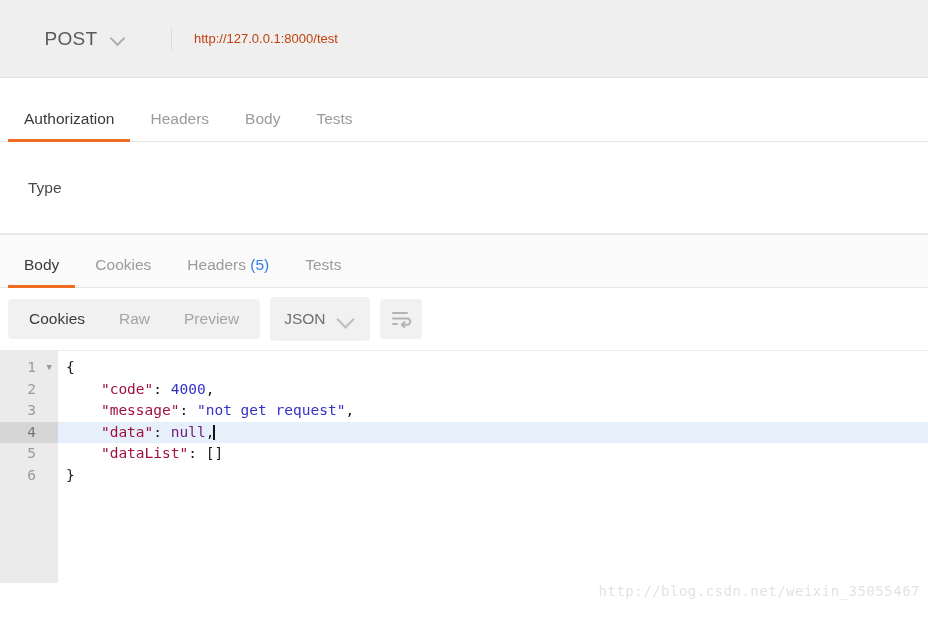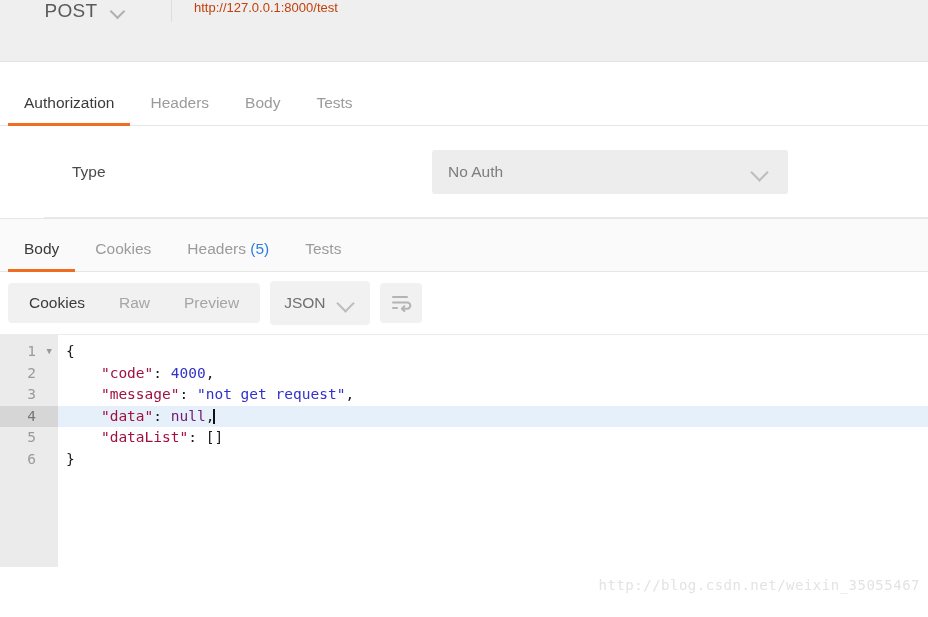--- a/index.html
+++ b/index.html
@@ -12,22 +12,22 @@
     height: 617px;
     font-family: "Liberation Sans", sans-serif;
     color: #3b3b3b;
     overflow: hidden;
     position: relative;
   }
 
   
   .url-bar {
     display: flex;
-    align-items: flex-start;
-    height: 62px;
+    align-items: center;
+    height: 78px;
     background: #efefef;
     border-bottom: 1px solid #e2e2e2;
     box-sizing: border-box;
   }
   .method-select {
     width: 172px;
     display: flex;
     align-items: center;
     justify-content: center;
     gap: 14px;
@@ -98,21 +98,20 @@
   }
 
   
   .auth-row {
     display: flex;
     align-items: center;
     height: 92px;
     padding-left: 28px;
     border-bottom: 1px solid #e9e9e9;
     box-sizing: border-box;
-    margin-left: 44px;
   }
   .auth-label {
     font-size: 15.5px;
     color: #4a4a4a;
     width: 360px;
   }
   .auth-select {
     width: 356px;
     height: 44px;
     background: #ededed;
@@ -266,21 +265,21 @@
     height: 15px;
     background: #111;
     vertical-align: -3px;
     margin-left: -1px;
   }
 
   
   .watermark {
     position: absolute;
     right: 8px;
-    bottom: 24px;
+    bottom: 18px;
     font-family: "DejaVu Sans Mono", "Liberation Mono", monospace;
     font-size: 14px;
     color: #e3e3e3;
     letter-spacing: .5px;
     user-select: none;
   }
 </style>
 </head>
 <body>
 
@@ -294,24 +293,20 @@
 
 <div class="req-tabs">
   <div class="tab active">Authorization</div>
   <div class="tab">Headers</div>
   <div class="tab">Body</div>
   <div class="tab">Tests</div>
 </div>
 
 <div class="auth-row">
   <div class="auth-label">Type</div>
-  <div class="auth-select">
-    <span class="auth-select-value">No Auth</span>
-    <span class="chev-lg"></span>
-  </div>
 </div>
 
 <div class="resp-tabs">
   <div class="tab active">
     <span>Body</span>
   </div>
   <div class="tab">
     <span>Cookies</span>
   </div>
   <div class="tab">

